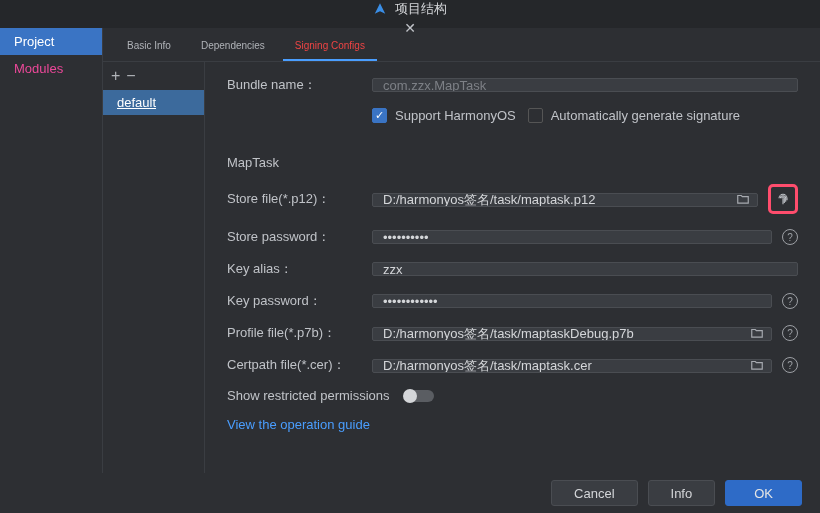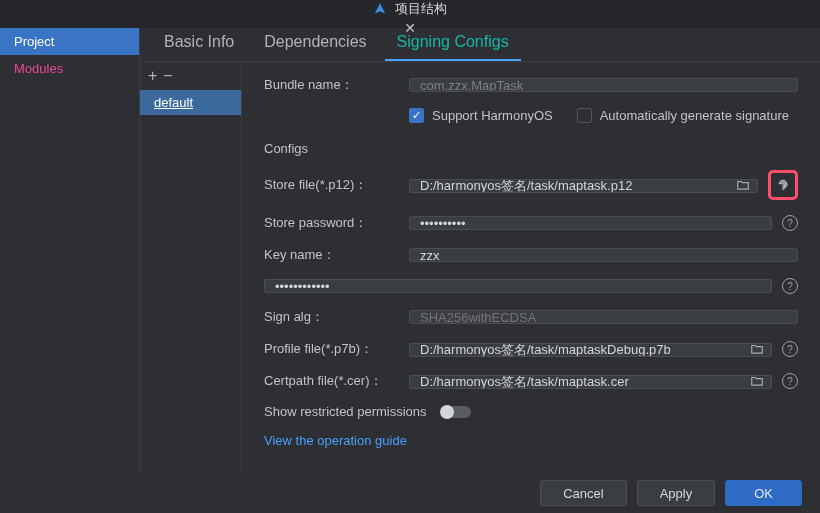--- a/index.html
+++ b/index.html
@@ -6,48 +6,48 @@
   body { width: 820px; height: 513px; background: #2d2f33; color: #c0c3c8; font-size: 13px; overflow: hidden; position: relative; }
   
   .titlebar { height: 28px; background: #25272a; display: flex; align-items: center; padding: 0 8px; justify-content: space-between; flex-direction: column; }
   .titlebar-left { display: flex; align-items: center; gap: 8px; }
   .titlebar-logo { width: 14px; height: 14px; }
   .titlebar-title { color: #d4d6d9; font-size: 13px; }
   .titlebar-close { color: #c0c3c8; font-size: 14px; cursor: pointer; padding: 2px 4px; }
   
   .main { display: flex; height: calc(100% - 28px - 40px); }
   
-  .sidebar { width: 140px; background: #2d2f33; border-right: 1px solid #3a3d42; }
+  .sidebar { width: 103px; background: #2d2f33; border-right: 1px solid #3a3d42; }
   .sidebar-item { padding: 6px 14px; color: #ec4899; cursor: pointer; font-size: 13px; }
   .sidebar-item.active { background: #3a74c4; color: #ffffff; }
   
   .right { flex: 1; display: flex; flex-direction: column; }
   
   .tabs { display: flex; padding: 0 12px; height: 34px; align-items: flex-end; gap: 6px; border-bottom: 1px solid #3a3d42; }
-  .tab { padding: 8px 12px; color: #b0b3b8; cursor: pointer; border-bottom: 2px solid transparent; font-size: 16px; }
-  .tab.active { color: #14b8a6; border-bottom: 2px solid #4a9eff; text-align: right; }
+  .tab { padding: 8px 12px; color: #b0b3b8; cursor: pointer; border-bottom: 2px solid transparent; font-size: 10px; }
+  .tab.active { color: #ef4444; border-bottom: 2px solid #4a9eff; text-align: right; }
   
   .content { flex: 1; display: flex; }
   
   .config-list { width: 102px; border-right: 1px solid #3a3d42; }
   .config-list-tools { display: flex; gap: 6px; padding: 6px 8px; color: #b0b3b8; font-size: 16px; }
   .config-list-tools span { cursor: pointer; line-height: 1; }
   .config-item { padding: 5px 14px; background: #3c6a9c; color: #fff; font-size: 13px; cursor: pointer; text-decoration: underline; }
   
   .form { flex: 1; padding: 14px 22px 0 22px; overflow-y: auto; }
   .row { display: flex; align-items: center; margin-bottom: 14px; }
   .row-label { width: 145px; color: #c0c3c8; font-size: 13px; }
   .row-field { flex: 1; position: relative; display: flex; align-items: center; gap: 10px; }
   
   .text-input { background: #3a3d42; border: 1px solid #4a4d52; border-radius: 2px; height: 14px; width: 100%; padding: 0 10px; color: #d4d6d9; font-size: 13px; }
   .text-input.readonly { color: #7d8086; }
   .text-input.with-icon { padding-right: 42px; }
   .input-inner-icon { position: absolute; right: 8px; top: 50%; transform: translateY(-50%); color: #a7aab0; cursor: pointer; display:flex; align-items:center; }
   
-  .checkbox-row { display: flex; align-items: center; gap: 24px; margin-left: 145px; margin-bottom: 18px; }
+  .checkbox-row { display: flex; align-items: center; gap: 12px; margin-left: 145px; margin-bottom: 32px; }
   .chk { display: flex; align-items: center; gap: 8px; font-size: 13px; cursor: pointer; }
   .chk-box { width: 15px; height: 15px; border: 1px solid #555; border-radius: 2px; display: flex; align-items: center; justify-content: center; }
   .chk-box.checked { background: #3a74c4; border-color: #3a74c4; }
   .chk-box.checked::after { content: "✓"; color: #fff; font-size: 11px; line-height: 1; }
   
   .section-label { color: #c0c3c8; margin-bottom: 14px; font-size: 13px; }
   
   .fingerprint-wrap { width: 30px; height: 30px; border: 3px solid #ff4d6d; border-radius: 5px; display: flex; align-items: center; justify-content: center; cursor: pointer; flex-shrink:0; }
   .help-icon { width: 16px; height: 16px; border: 1.2px solid #9da0a5; border-radius: 50%; display: flex; align-items: center; justify-content: center; font-size: 10px; color: #9da0a5; cursor: pointer; flex-shrink:0; }
   
@@ -113,21 +113,21 @@
           <div class="chk">
             <div class="chk-box checked"></div>
             <span>Support HarmonyOS</span>
           </div>
           <div class="chk">
             <div class="chk-box"></div>
             <span>Automatically generate signature</span>
           </div>
         </div>
 
-        <div class="section-label">Configs</div>
+        <div class="section-label">MapTask</div>
 
         <div class="row">
           <div class="row-label">Store file(*.p12)：</div>
           <div class="row-field">
             <div class="input-box">
               <input class="text-input with-icon" value="D:/harmonyos签名/task/maptask.p12" style="">
               <span class="input-inner-icon">
                 <svg width="14" height="14" viewBox="0 0 24 24">
                     <path fill="none" stroke="#a7aab0" stroke-width="2" d="M3 6h6l2 2h10v11H3z"></path>
                   </svg>
@@ -143,39 +143,34 @@
 
         <div class="row">
           <div class="row-label">Store password：</div>
           <div class="row-field">
             <input class="text-input" type="password" value="••••••••••" style="">
             <div class="help-icon">?</div>
           </div>
         </div>
 
         <div class="row">
-          <div class="row-label">Key name：</div>
+          <div class="row-label">Key alias：</div>
           <div class="row-field">
             <input class="text-input" value="zzx" style="">
           </div>
         </div>
 
         <div class="row">
+          <div class="row-label">Key password：</div>
           <div class="row-field">
             <input class="text-input" type="password" value="••••••••••••" style="">
             <div class="help-icon">?</div>
           </div>
         </div>
 
-        <div class="row">
-          <div class="row-label">Sign alg：</div>
-          <div class="row-field">
-            <input class="text-input readonly" placeholder="SHA256withECDSA" style="">
-          </div>
-        </div>
 
         <div class="row">
           <div class="row-label">Profile file(*.p7b)：</div>
           <div class="row-field">
             <div class="input-box">
               <input class="text-input with-icon" value="D:/harmonyos签名/task/maptaskDebug.p7b" style="">
               <span class="input-inner-icon">
                 <svg width="14" height="14" viewBox="0 0 24 24">
                     <path fill="none" stroke="#a7aab0" stroke-width="2" d="M3 6h6l2 2h10v11H3z"></path>
                   </svg>
@@ -211,15 +206,15 @@
           <span class="link">View the operation guide</span>
         </div>
 
       </div>
     </div>
   </div>
 </div>
 
 <div class="footer">
   <button class="btn">Cancel</button>
-  <button class="btn">Apply</button>
+  <button class="btn">Info</button>
   <button class="btn primary">OK</button>
 </div>
 
 </body></html>

